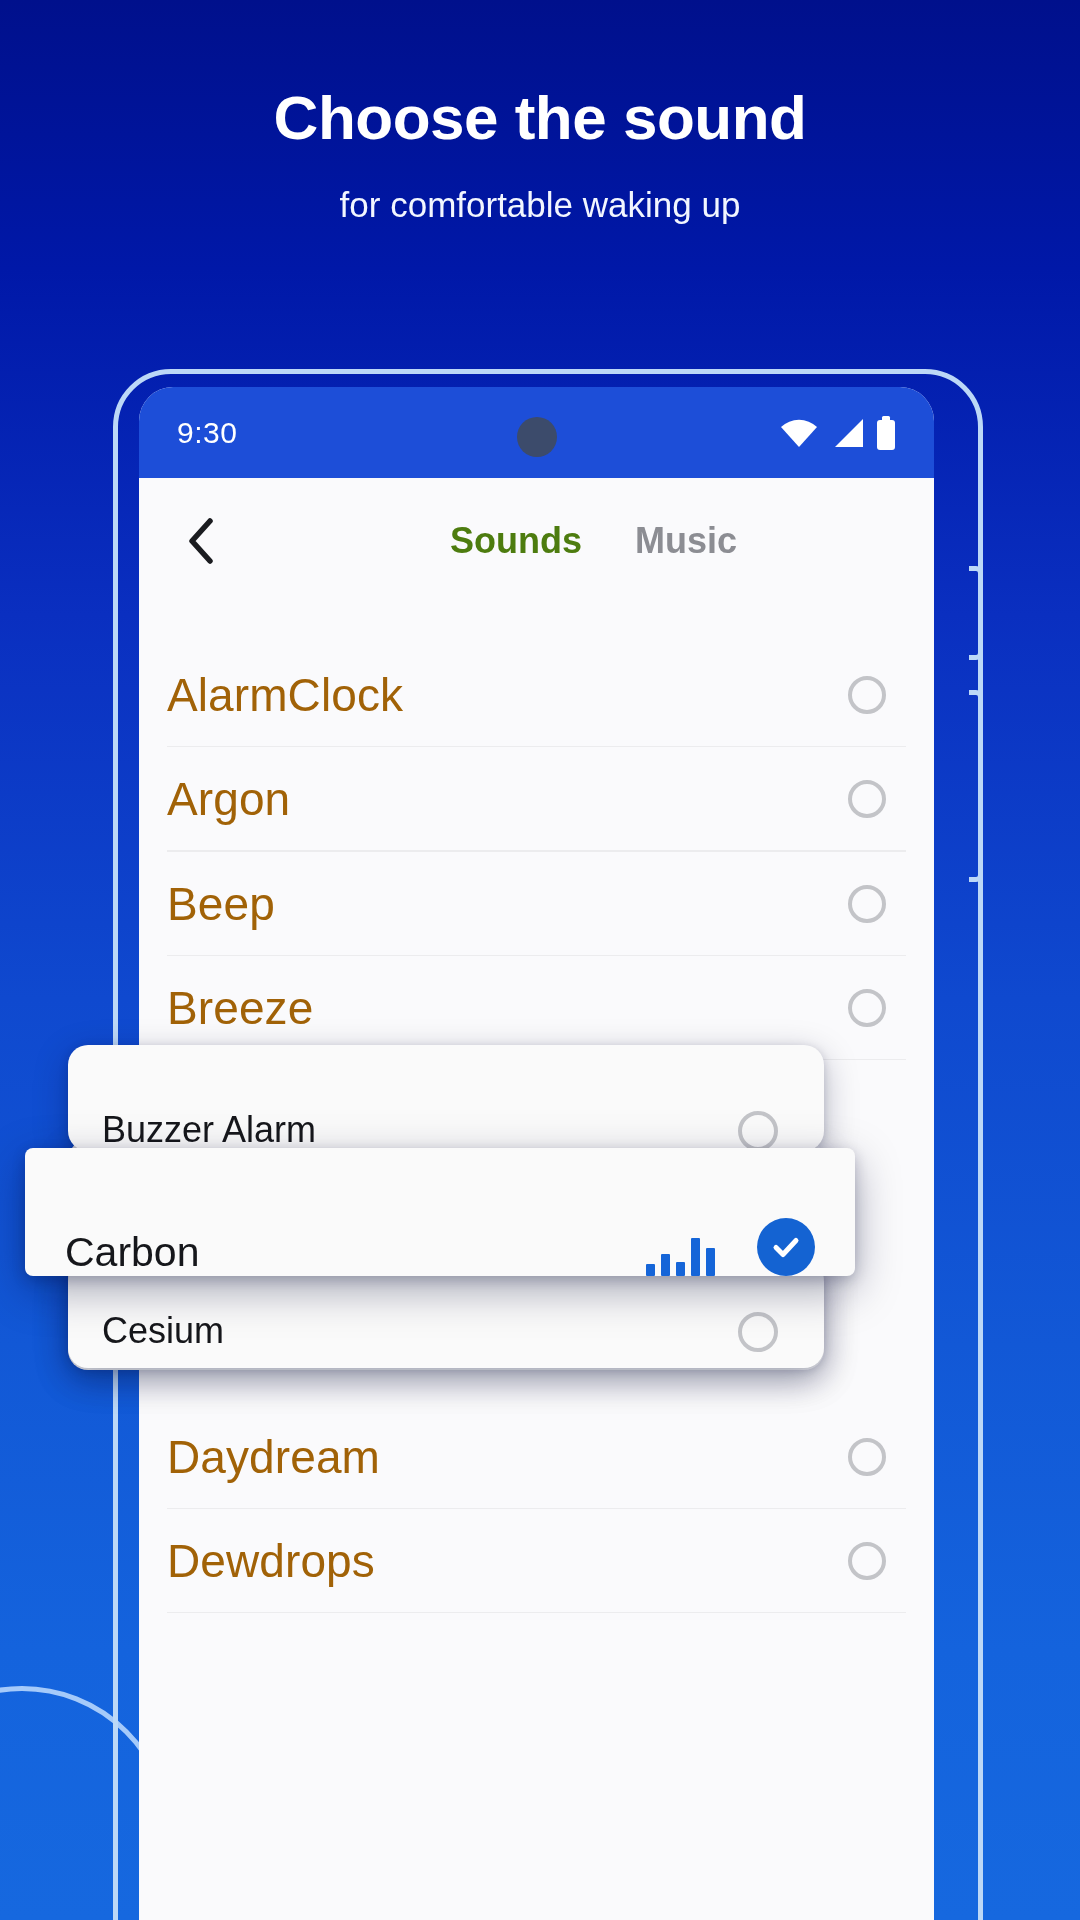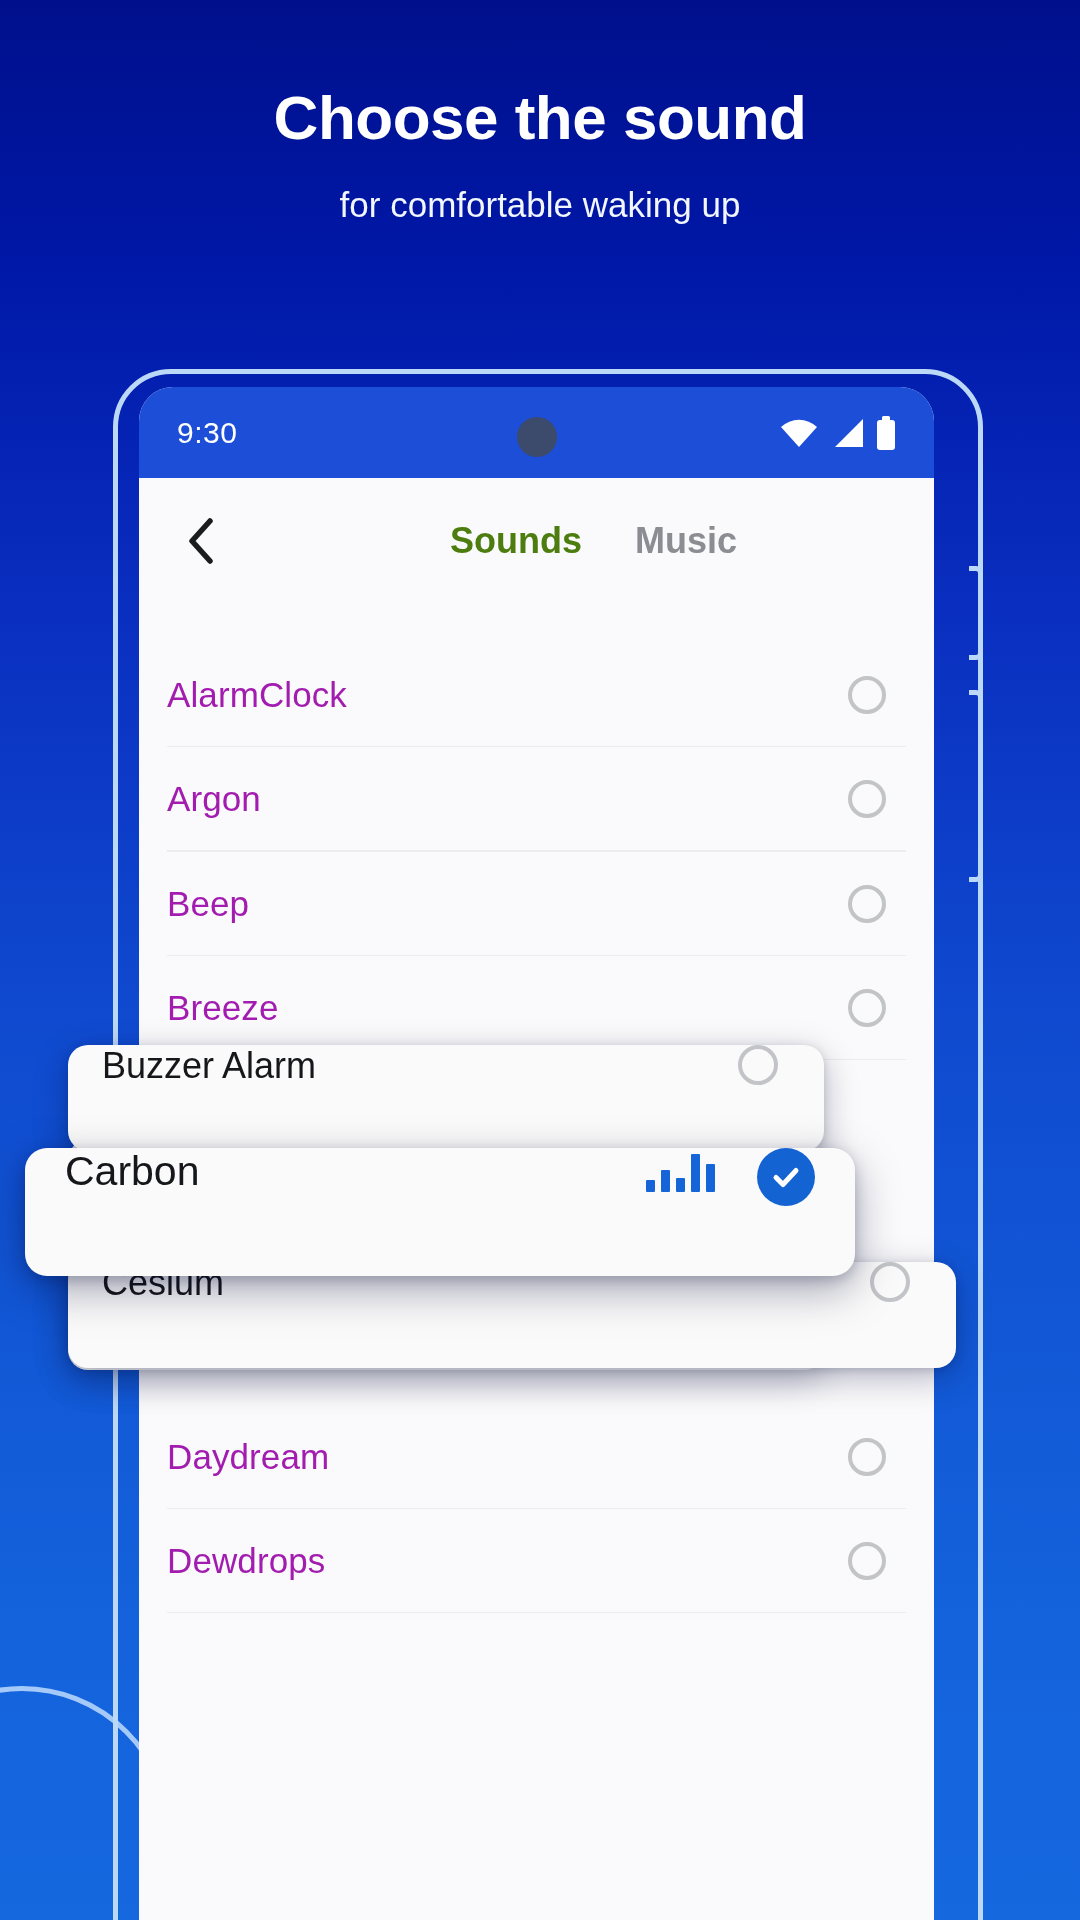--- a/index.html
+++ b/index.html
@@ -181,22 +181,22 @@
     background: #fafafc;
   }
   .sound-row {
     position: relative;
     height: 103px;
     display: flex;
     align-items: center;
     padding: 0 48px 0 28px;
   }
   .sound-row .label {
-    font-size: 35px;
-    color: #a21caf;
+    font-size: 46px;
+    color: #a16207;
     font-weight: normal;
     letter-spacing: 0.1px;
   }
   .sound-row .radio {
     margin-left: auto;
     width: 38px;
     height: 38px;
     border-radius: 50%;
     border: 4px solid #c3c4c8;
     background: transparent;
@@ -215,55 +215,55 @@
     z-index: 6;
     pointer-events: none;
   }
   .float-card {
     position: absolute;
     background: #fafafa;
     border-radius: 20px;
     box-shadow: 0 10px 34px rgba(0, 10, 50, 0.28),
                 0 2px 10px rgba(0, 10, 50, 0.16);
     display: flex;
-    align-items: flex-start;
+    align-items: flex-end;
     pointer-events: auto;
   }
   .card-buzzer {
     left: 68px;
     top: 1045px;
     width: 756px;
     height: 106px;
     padding: 0 46px 0 34px;
   }
   .card-cesium {
     left: 68px;
     top: 1262px;
-    width: 888px;
+    width: 756px;
     height: 106px;
-    padding: 0 46px 0 34px;
+    padding: 0 46px 16px 34px;
     gap: 36px;
   }
   .card-group-bridge {
     position: absolute;
     left: 68px;
     top: 1140px;
     width: 756px;
     height: 230px;
     background: #fafafa;
     border-radius: 20px;
     box-shadow: 0 10px 34px rgba(0, 10, 50, 0.22);
   }
   .card-carbon {
     left: 25px;
     top: 1148px;
     width: 830px;
     height: 128px;
     padding: 0 40px 0 40px;
-    border-radius: 22px;
+    border-radius: 8px;
     box-shadow: 0 14px 44px rgba(0, 10, 50, 0.34),
                 0 4px 14px rgba(0, 10, 50, 0.2);
     z-index: 3;
   }
   .float-card .label {
     font-size: 36px;
     color: #16171b;
   }
   .card-carbon .label { font-size: 41px; }
   .float-card .radio {

